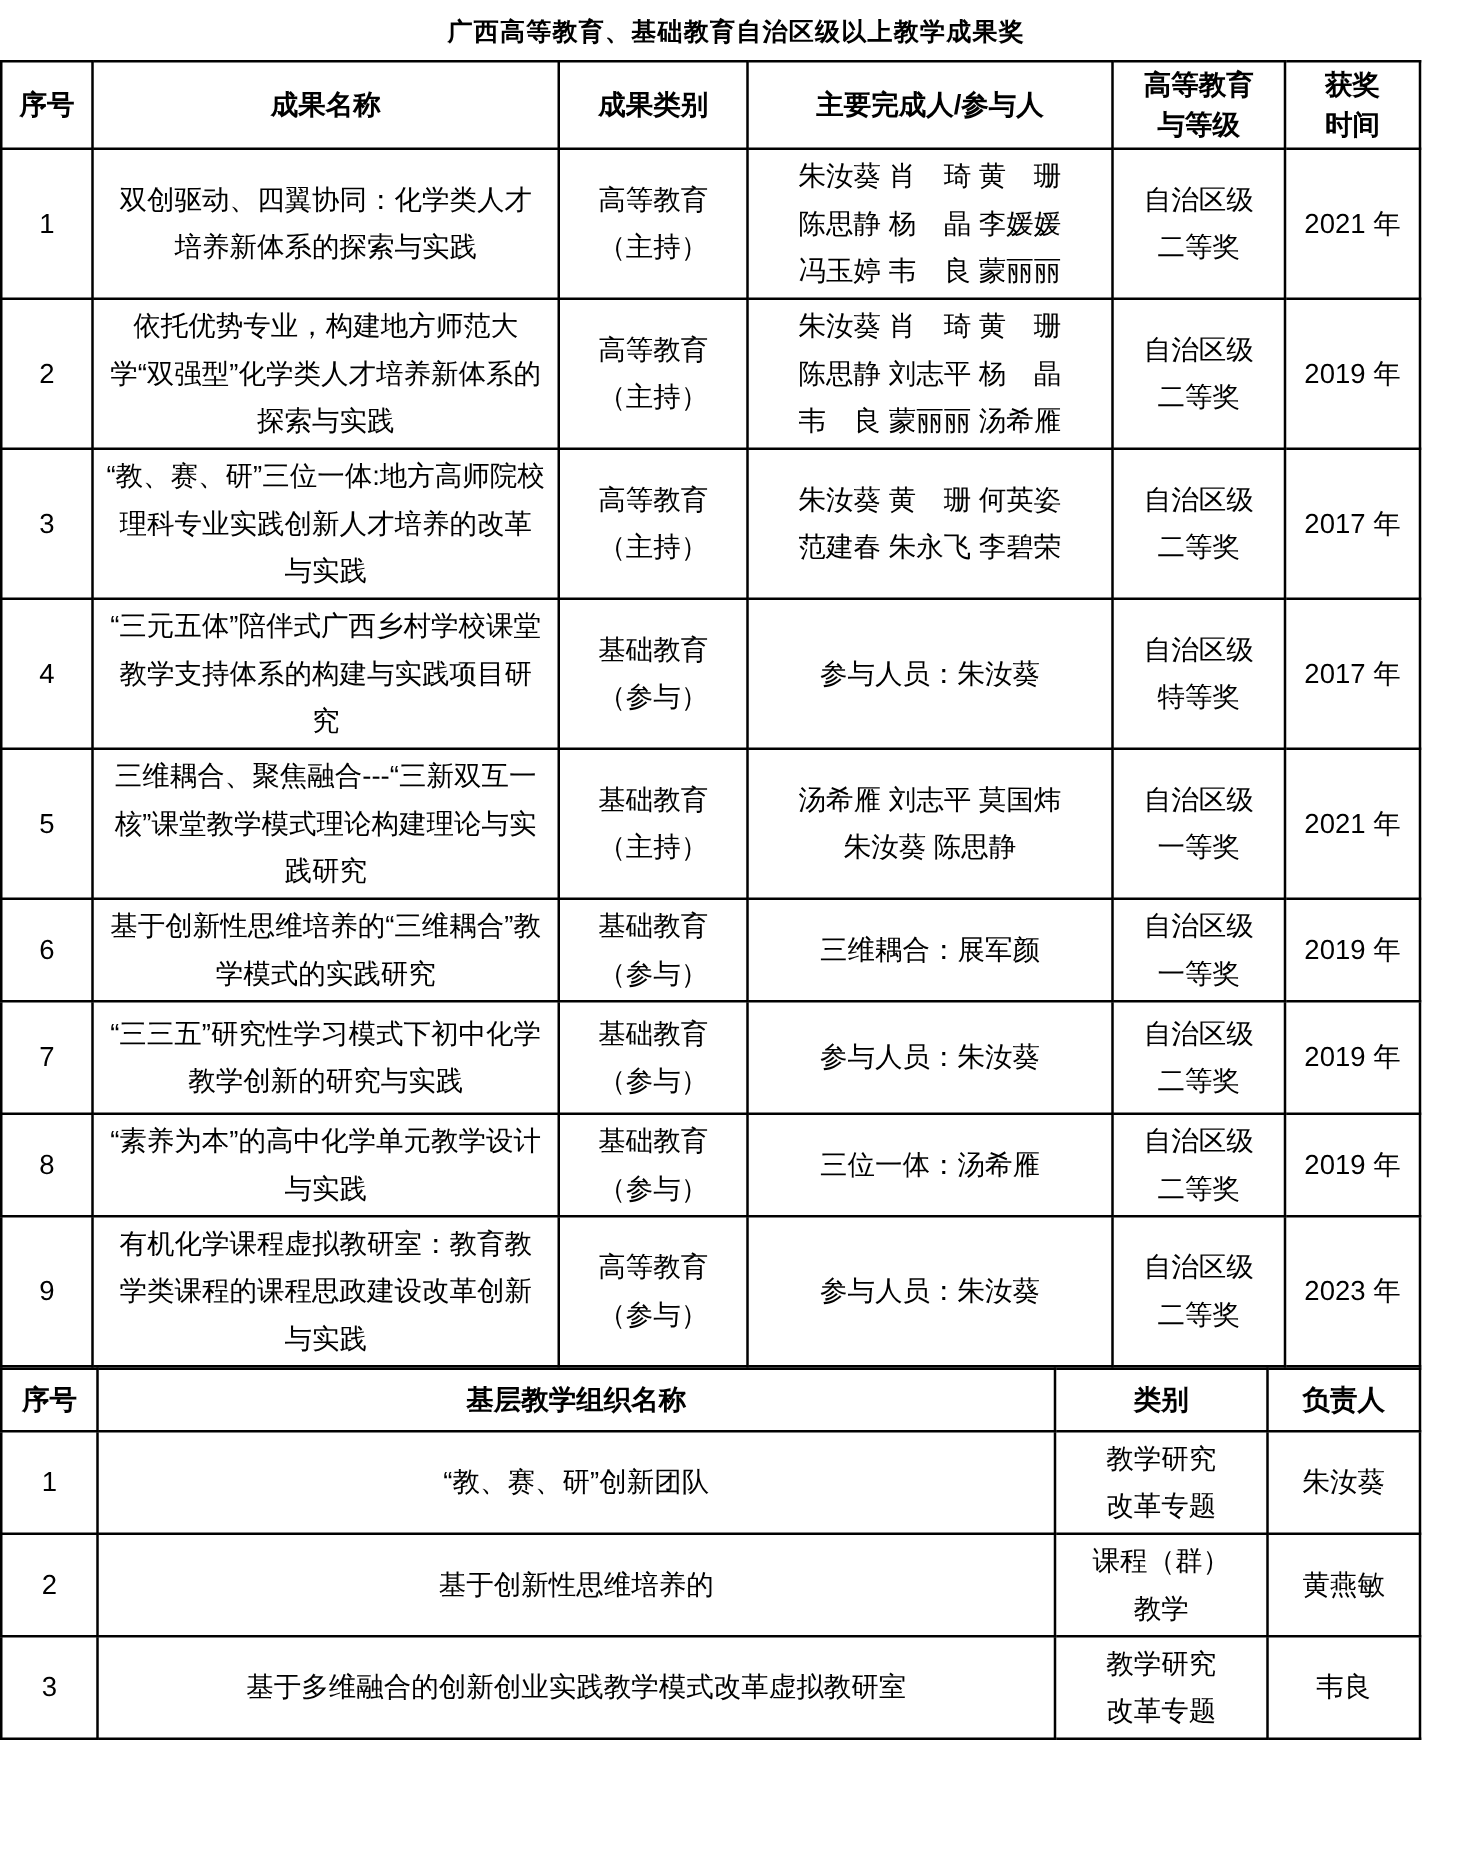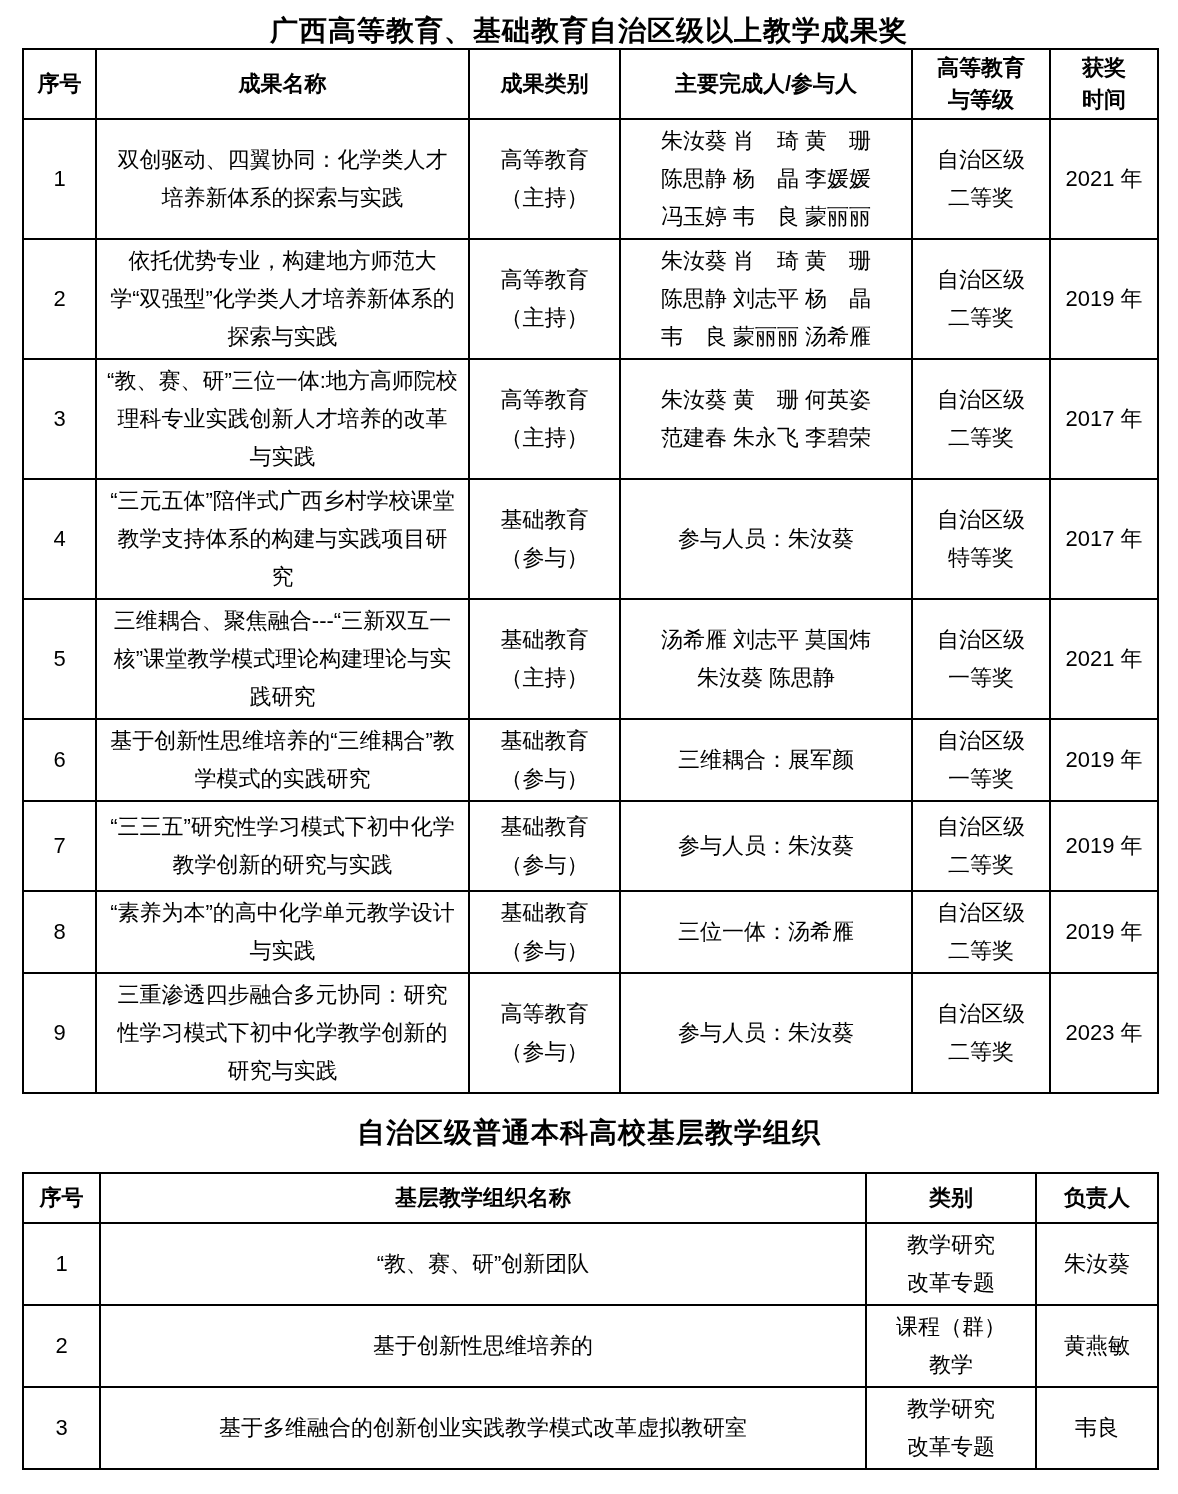--- a/index.html
+++ b/index.html
@@ -11,33 +11,32 @@
     font-family: "Liberation Sans", "DejaVu Sans", sans-serif;
   }
   .page {
     width: 1178px;
     height: 1494px;
     background: #ffffff;
     position: relative;
   }
   .doc-title {
     text-align: center;
-    font-size: 28px;
+    font-size: 20px;
     font-weight: bold;
     letter-spacing: 1px;
     margin: 0;
     padding: 0;
   }
   .title-1 { padding-top: 12px; height: 48px; }
   .title-2 { padding-top: 20px; height: 78px; }
 
   table.grid {
     border-collapse: collapse;
     table-layout: fixed;
-    margin-left: 22px;
     width: 1135px;
   }
   table.grid th, table.grid td {
     border: 2px solid #000000;
     padding: 2px 10px;
     text-align: center;
     vertical-align: middle;
     font-size: 22px;
     line-height: 38px;
     white-space: pre-line;
@@ -161,32 +160,31 @@
       <td class="cell-left">“素养为本”的高中化学单元教学设计与实践</td>
       <td>基础教育
 （参与）</td>
       <td>三位一体：汤希雁</td>
       <td>自治区级
 二等奖</td>
       <td>2019 年</td>
     </tr>
     <tr style="height:118px">
       <td>9</td>
-      <td class="cell-left">三重渗透四步融合多元协同：研究性学习模式下初中化学教学创新的研究与实践</td>
+      <td class="cell-left">有机化学课程虚拟教研室：教育教学类课程的课程思政建设改革创新与实践</td>
       <td>高等教育
 （参与）</td>
       <td>参与人员：朱汝葵</td>
       <td>自治区级
 二等奖</td>
       <td>2023 年</td>
     </tr>
   </tbody>
     </table>
 
-  <h1 class="doc-title title-2">自治区级普通本科高校基层教学组织</h1>
 
   <table class="grid">
     <colgroup>
       <col style="width:77px">
       <col style="width:766px">
       <col style="width:170px">
       <col style="width:122px">
     </colgroup>
     <tbody>
         <tr style="height:50px">

